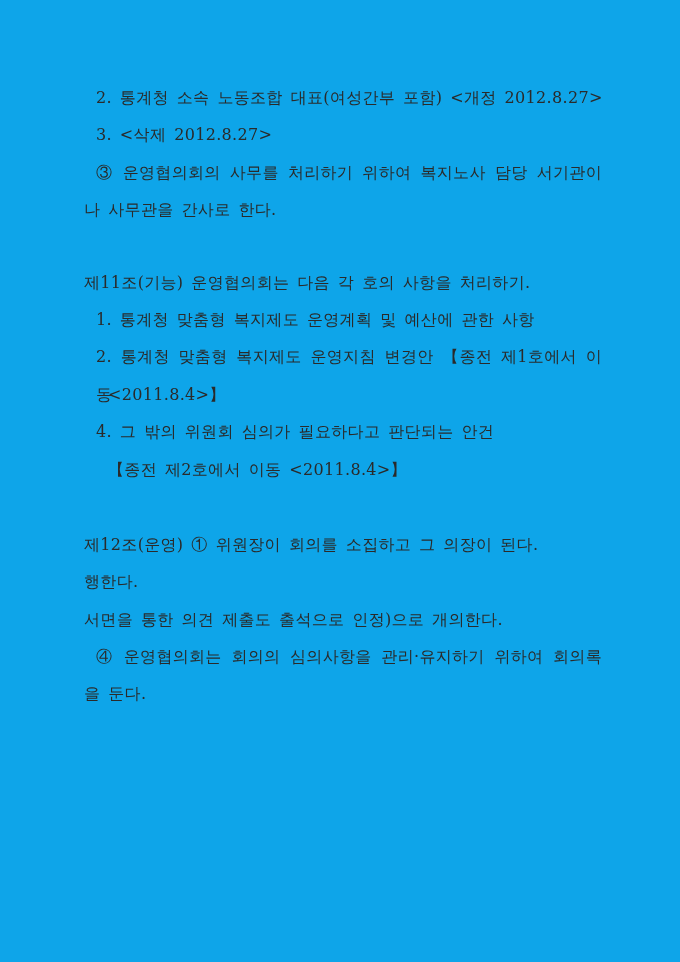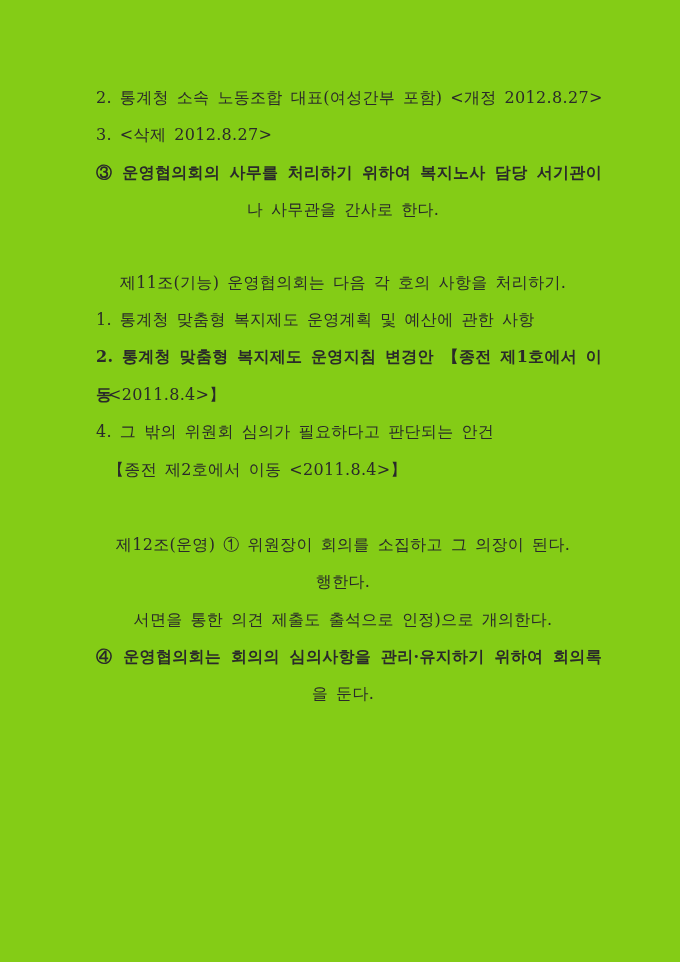--- a/index.html
+++ b/index.html
@@ -10,47 +10,46 @@
   body {
     width: 680px;
     height: 962px;
     position: relative;
     overflow: hidden;
     font-family: "DejaVu Serif", "Liberation Serif", serif;
   }
   .page {
     position: absolute;
     inset: 0;
-    background: #84cc16;
+    background: #0ea5e9;
   }
   .doc-body {
     position: absolute;
     top: 0;
     left: 84px;
     width: 518px;
     padding-top: 79px;
     color: #2a2a2a;
     font-size: 16px;
     line-height: 37.4px;
     letter-spacing: 0.02em;
     word-spacing: 0.16em;
     white-space: nowrap;
   }
   .line {
     height: 37.4px;
   }
-  .indent-0 { padding-left: 0; text-align: center; }
+  .indent-0 { padding-left: 0; }
   .indent-1 { padding-left: 12px; }
   .indent-2 { padding-left: 24px; }
   
   .fill {
     white-space: normal;
     text-align: justify;
     text-align-last: justify;
-    font-weight: bold;
   }
 </style>
 </head>
 <body>
 
 <div class="page">
   <div class="doc-body" id="doc-body">
       <div class="line indent-1">2. 통계청 소속 노동조합 대표(여성간부 포함) &lt;개정 2012.8.27&gt;</div>
       <div class="line indent-1">3. &lt;삭제 2012.8.27&gt;</div>
       <div class="line indent-1 fill">③ 운영협의회의 사무를 처리하기 위하여 복지노사 담당 서기관이</div>

